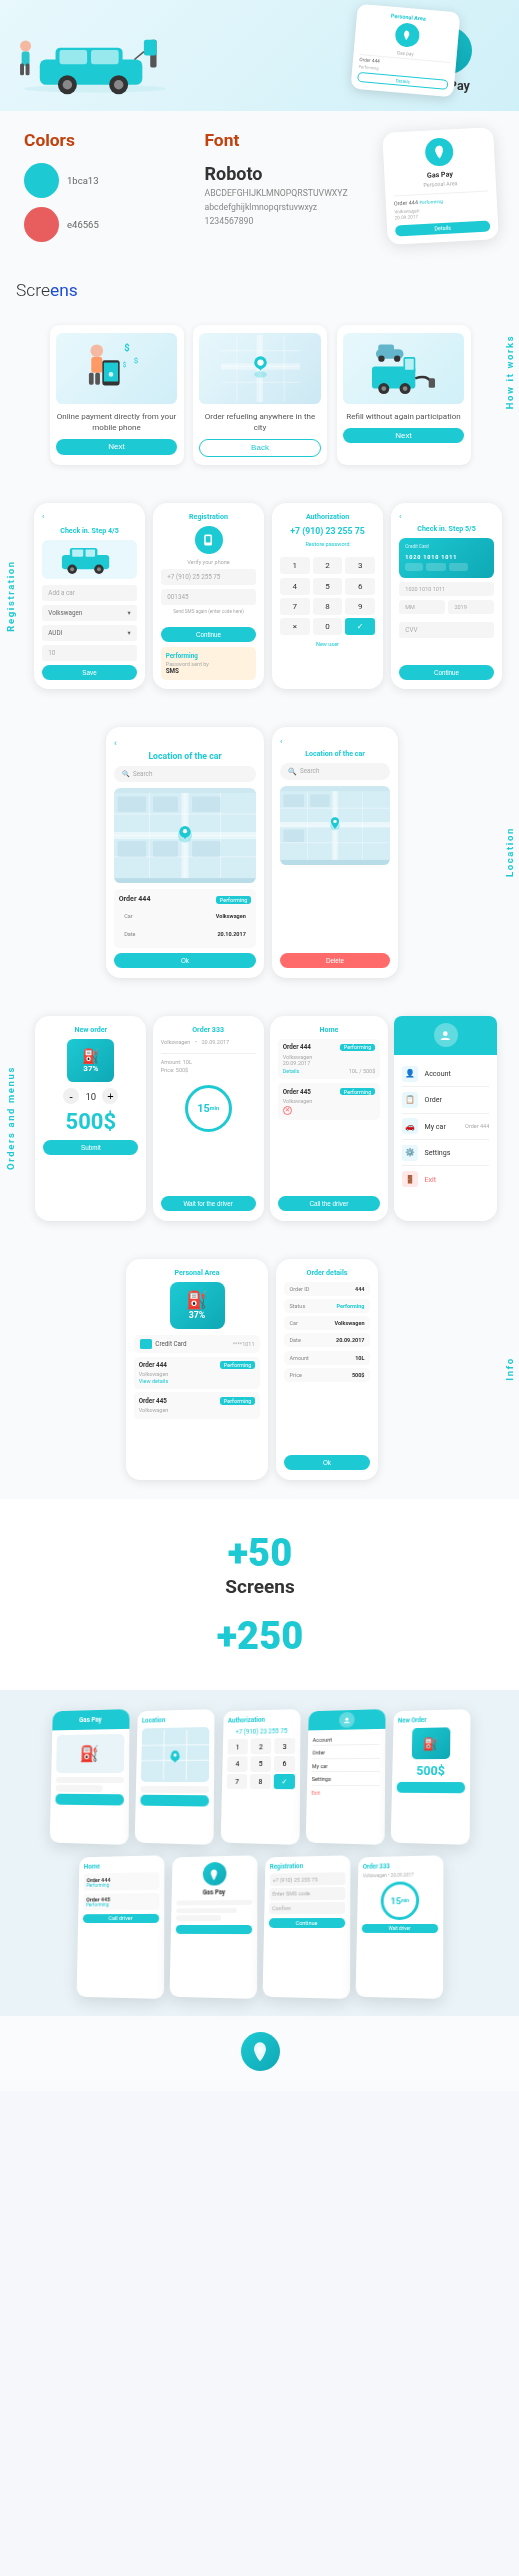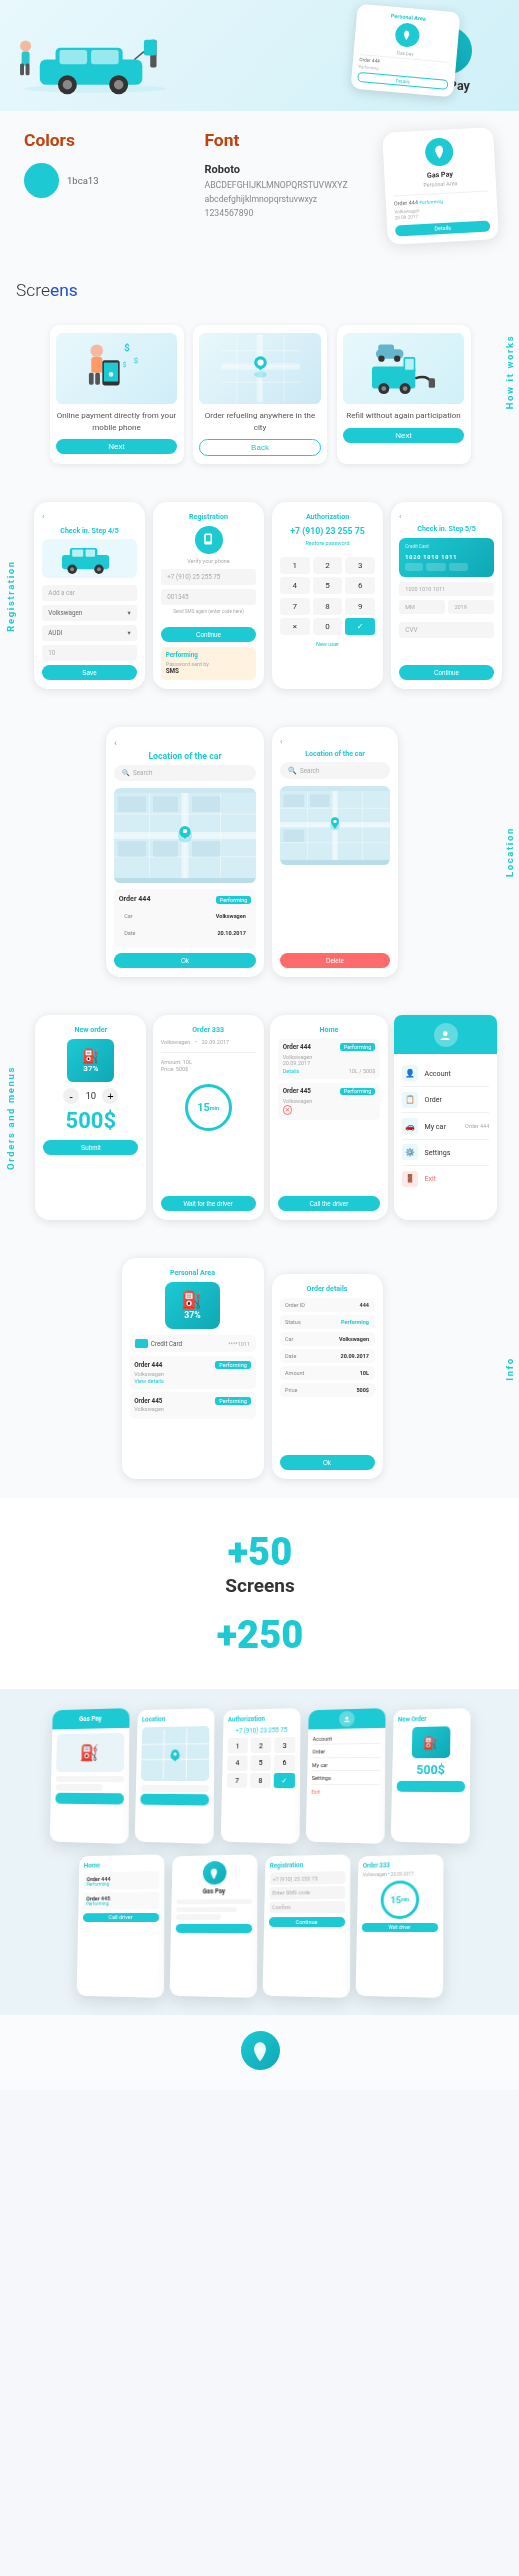--- a/index.html
+++ b/index.html
@@ -72,21 +72,21 @@
       width: 35px;
       height: 35px;
       border-radius: 50%;
     }
     .swatch-label {
       font-size: 9.5px;
       color: #666;
     }
 
     
-    .font-name { font-size: 11px; font-weight: bold; color: #333; margin-bottom: 3.2px; }
+    .font-name { font-size: 18px; font-weight: bold; color: #333; margin-bottom: 3.2px; }
     .font-chars { font-size: 8.7px; color: #888; line-height: 1.6; max-width: 95px; }
     .screens-grid {
       display: flex;
       gap: 9.5px;
       justify-content: center;
     }
     .screen-card {
       background: #fff;
       border-radius: 9.5px;
       padding: 8px 6.3px;
@@ -376,20 +376,24 @@
 
 <div style="background:#f8fafb;padding:19px 24px;display:flex;gap:24px;align-items:flex-start;">
   <div class="color-group">
     <div class="section-title">
       <span>Co</span><span>lors</span>
     </div>
     <div class="color-swatches">
       <div class="swatch-row">
         <div class="swatch" style="background:#1dcad3;"></div>
         <span class="swatch-label">1bca13</span>
+      </div>
+      <div class="swatch-row">
+        <div class="swatch" style="background:#e85d5d;"></div>
+        <span class="swatch-label">e46565</span>
       </div>
     </div>
   </div>
 
   <div class="font-group">
     <div class="section-title">
       <span>Fon</span><span>t</span>
     </div>
     <div class="font-name">Roboto</div>
     <div class="font-chars">
@@ -827,21 +831,21 @@
 
       <div style="background:#f9f9f9;border-radius:4.7px;padding:4.7px;">
         <div style="display:flex;justify-content:space-between;align-items:center;margin-bottom:1.6px;">
           <span style="font-size:6.3px;font-weight:bold;color:#333;">Order 445</span>
           <span class="tag-badge">Performing</span>
         </div>
         <div style="font-size:5.5px;color:#aaa;margin-bottom:1.6px;">Volkswagen</div>
       </div>
     </div>
 
-    <div class="phone-mockup" style="width:111px;min-height:190px;margin-top:16px;">
+    <div class="phone-mockup" style="width:102px;min-height:190px;margin-top:0;">
       <div class="mock-title">Order details</div>
       <div style="margin-bottom:3.2px;">
         <div class="card-row">
           <span class="card-label">Order ID</span>
           <span class="card-value">444</span>
         </div>
         <div class="card-row">
           <span class="card-label">Status</span>
           <span class="card-value" style="color:#1dcad3;">Performing</span>
         </div>

